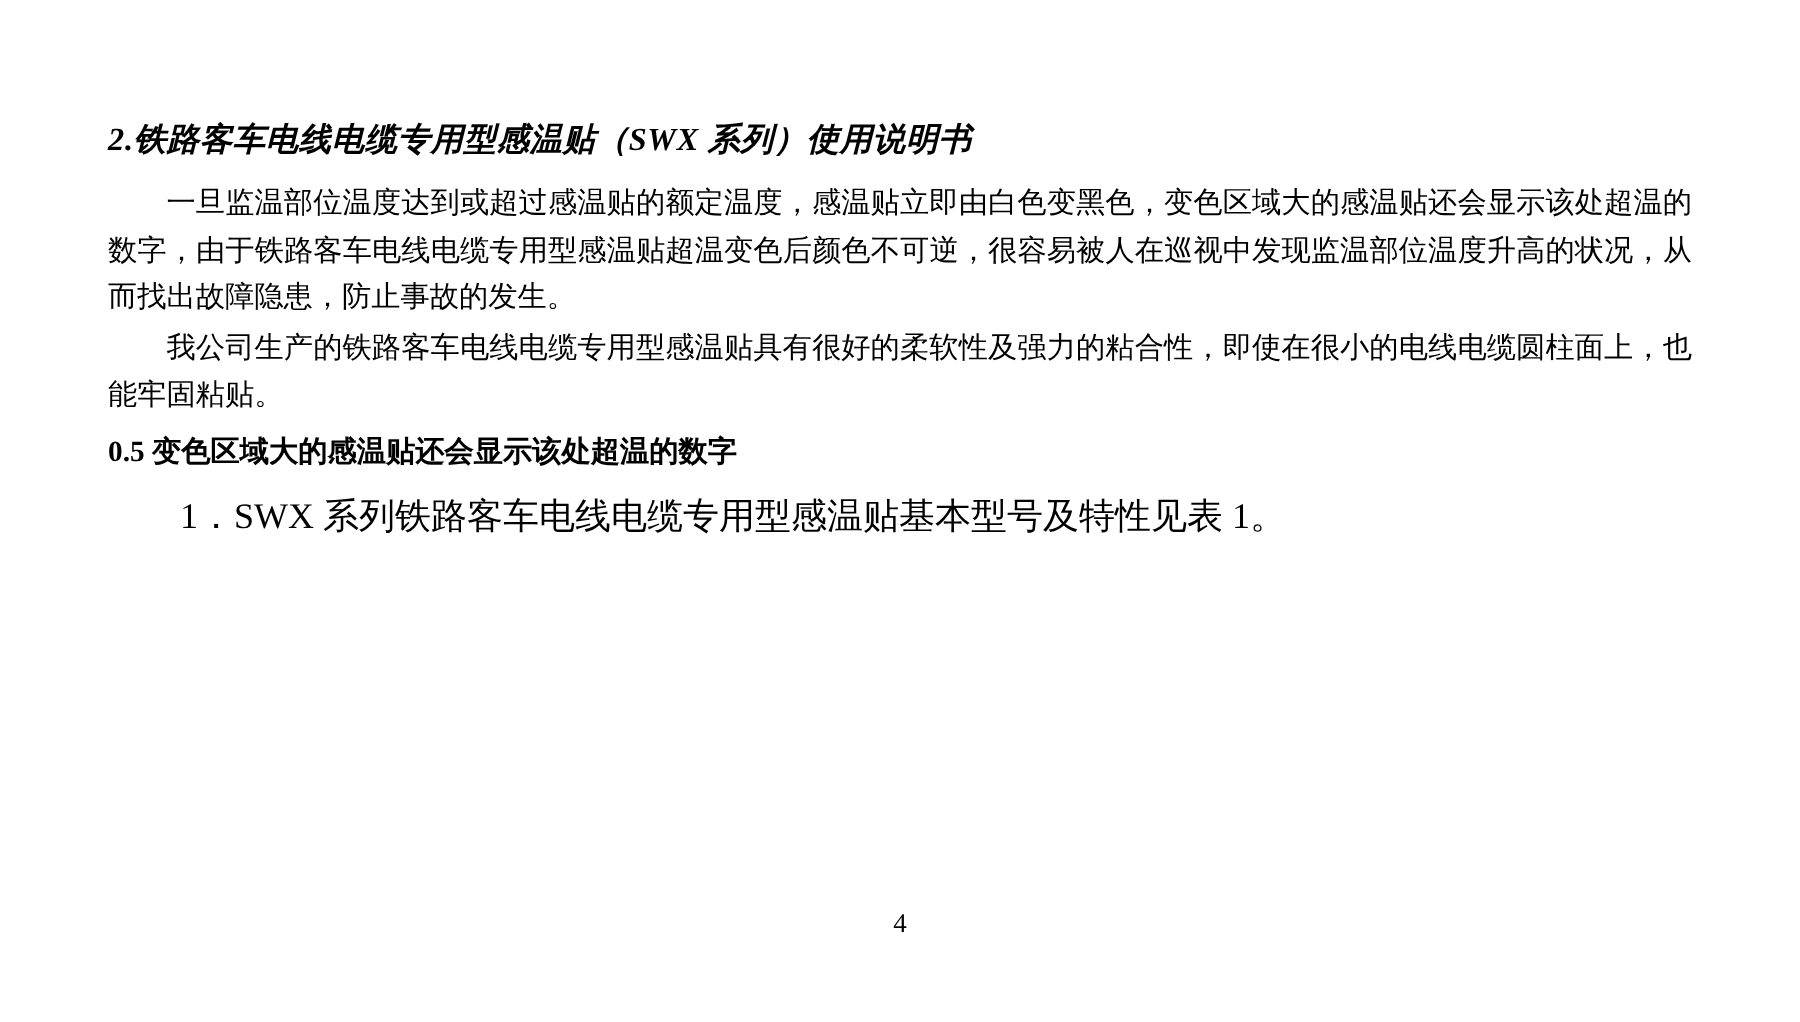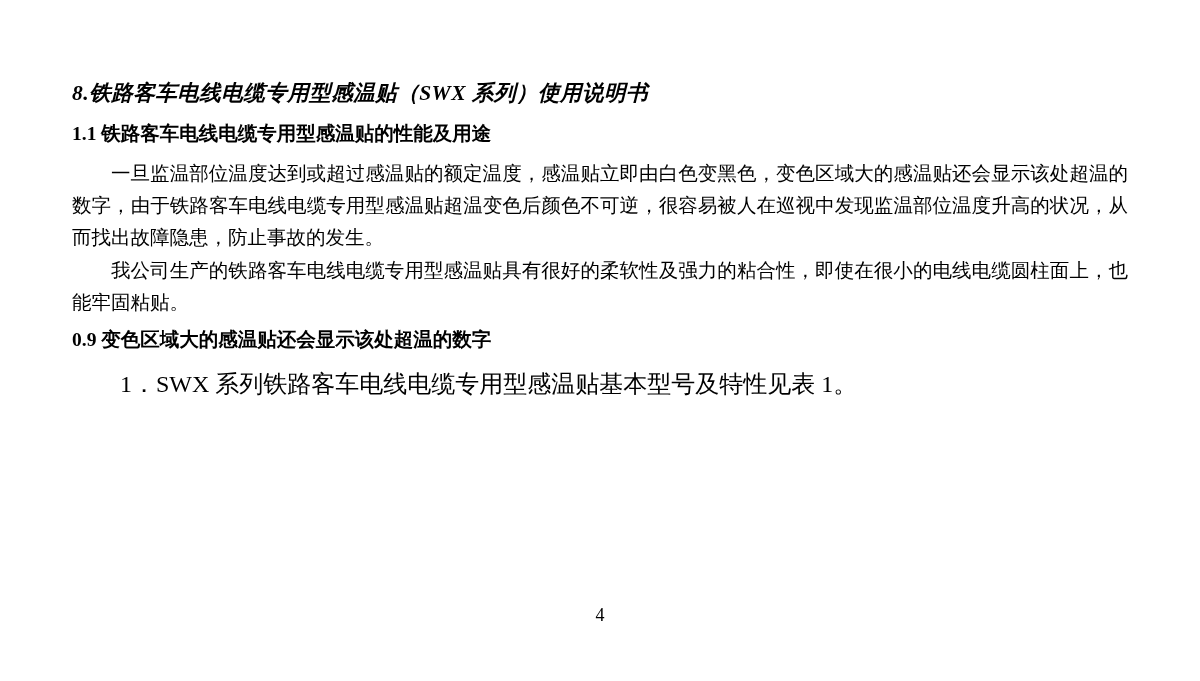--- a/index.html
+++ b/index.html
@@ -68,32 +68,29 @@
     font-size: 18px;
     font-family: "Liberation Serif", "DejaVu Serif", serif;
   }
   .spacer-sm { height: 6px; }
 </style>
 </head>
 <body>
 
 <div class="page">
 
-  <div class="doc-title">8.铁路客车电线电缆专用型感温贴（SWX 系列）使用说明书</div>
+  <div class="doc-title">2.铁路客车电线电缆专用型感温贴（SWX 系列）使用说明书</div>
 
-  <div class="heading">
-    <span class="num">1.1</span><span> </span><span class="htext">铁路客车电线电缆专用型感温贴的性能及用途</span>
-  </div>
 
   <div class="para">一旦监温部位温度达到或超过感温贴的额定温度，感温贴立即由白色变黑色，变色区域大的感温贴还会显示该处超温的数字，由于铁路客车电线电缆专用型感温贴超温变色后颜色不可逆，很容易被人在巡视中发现监温部位温度升高的状况，从而找出故障隐患，防止事故的发生。</div>
   <div class="para">我公司生产的铁路客车电线电缆专用型感温贴具有很好的柔软性及强力的粘合性，即使在很小的电线电缆圆柱面上，也能牢固粘贴。</div>
 
   <div class="spacer-sm"></div>
 
   <div class="heading">
-    <span class="num">0.9</span><span> </span><span class="htext">变色区域大的感温贴还会显示该处超温的数字</span>
+    <span class="num">0.5</span><span> </span><span class="htext">变色区域大的感温贴还会显示该处超温的数字</span>
   </div>
 
   <div class="list-item">1．SWX 系列铁路客车电线电缆专用型感温贴基本型号及特性见表 1。</div>
 
   <div class="page-number">4</div>
 
 </div>
 
 </body></html>

